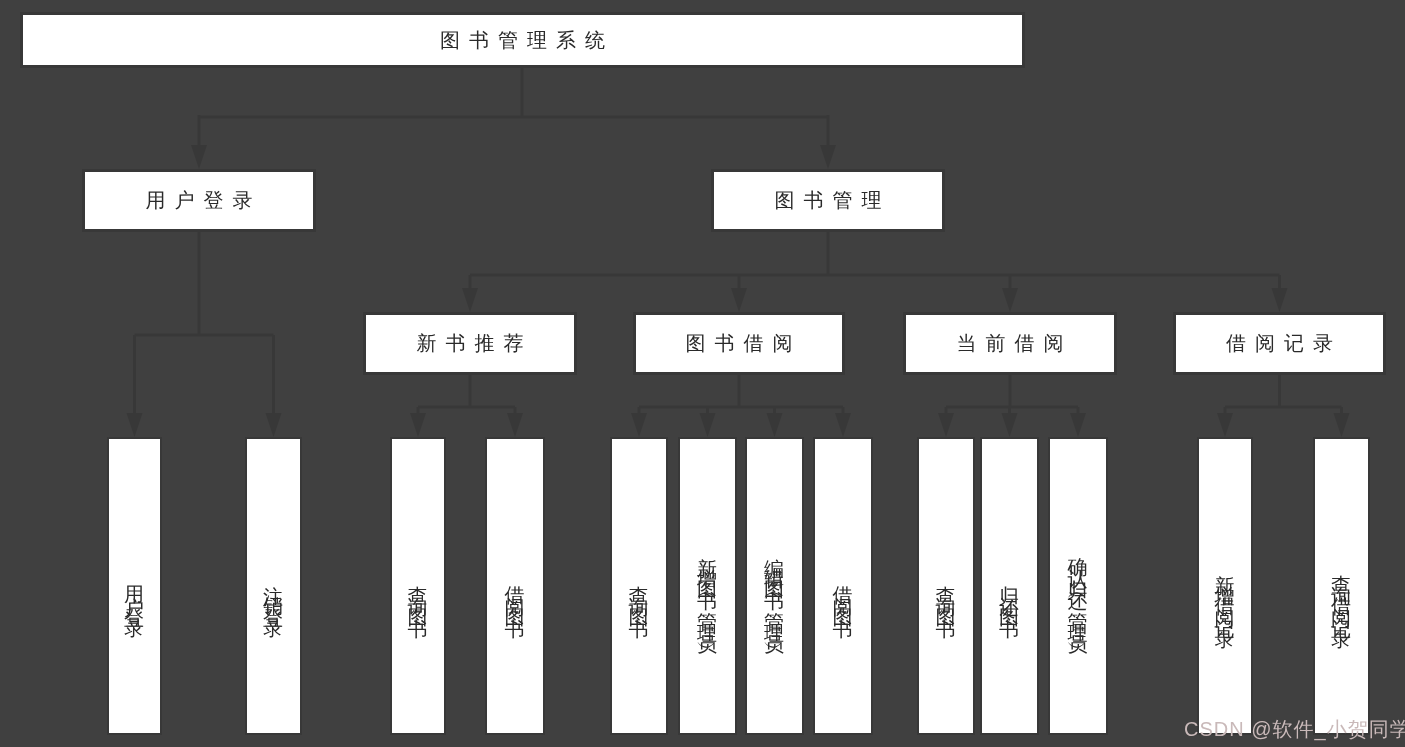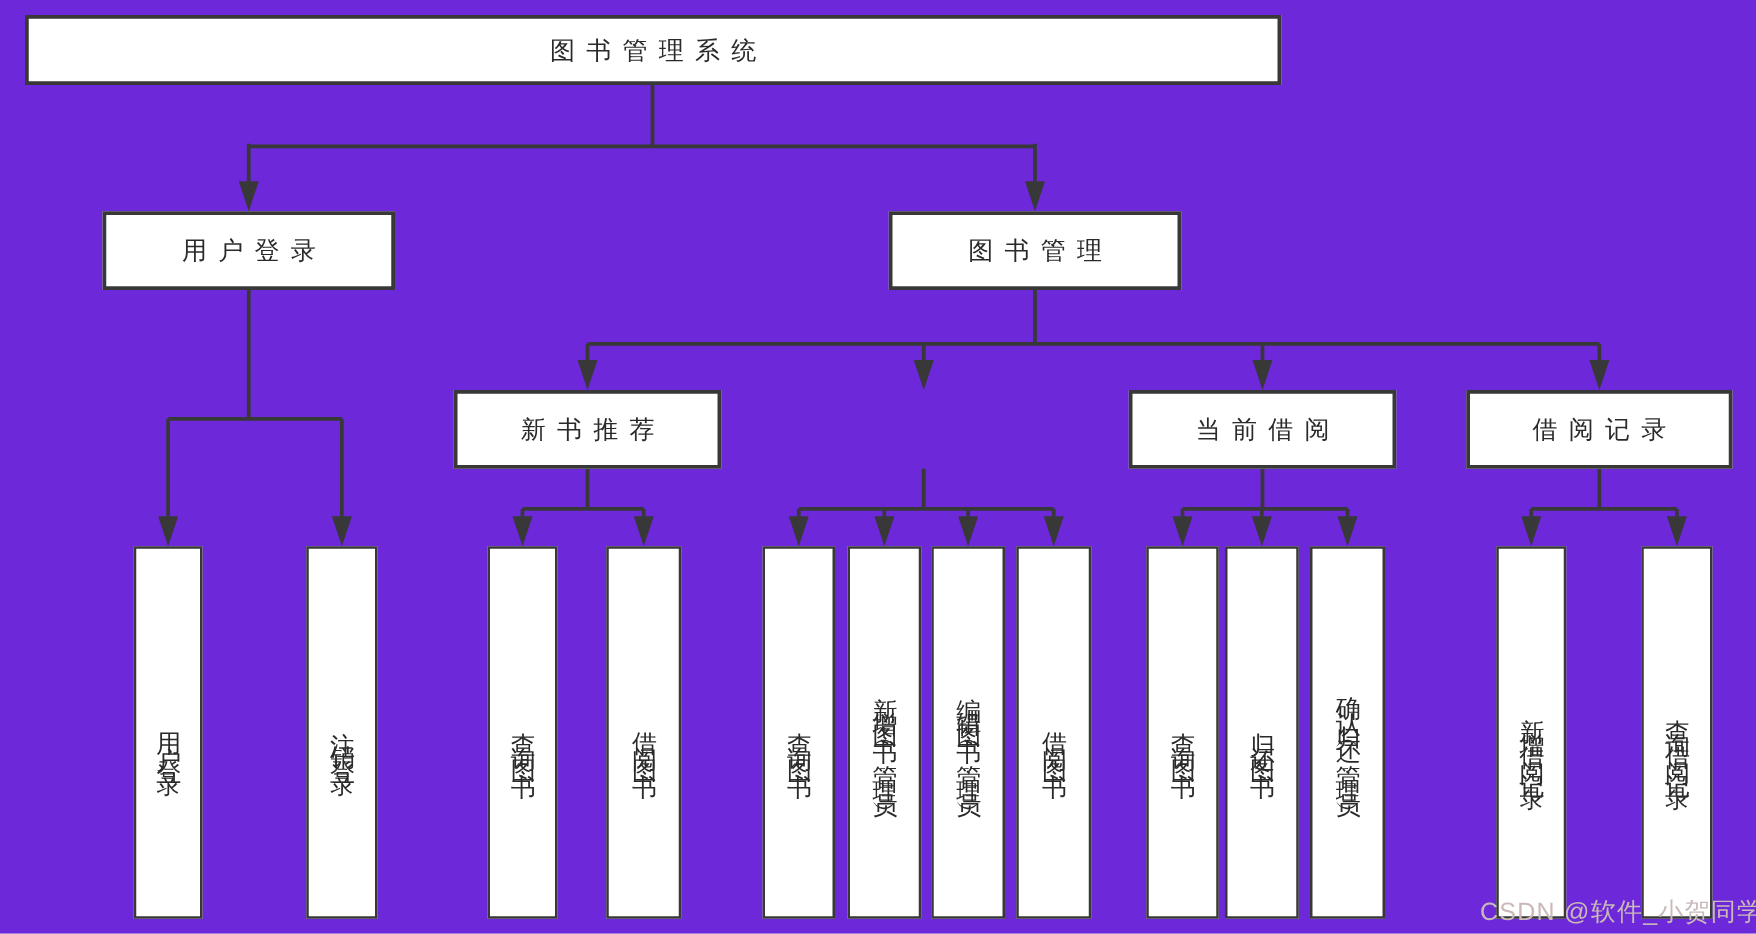--- a/index.html
+++ b/index.html
@@ -4,21 +4,21 @@
 <style>
   html, body {
     margin: 0;
     padding: 0;
     background: #ffffff;
   }
   #canvas {
     position: relative;
     width: 1405px;
     height: 747px;
-    background: #6d28d9;
+    background: #404040;
     overflow: hidden;
     font-family: "Liberation Sans", "DejaVu Sans", sans-serif;
     color: #2a2a2a;
   }
   #connectors {
     position: absolute;
     left: 0;
     top: 0;
     width: 1405px;
     height: 747px;
@@ -114,20 +114,23 @@
   <div class="box" style="left:82px; top:169px; width:234px; height:63px;">
     <span class="hlabel">用户登录</span>
   </div>
   <div class="box" style="left:363px; top:312px; width:214px; height:63px;">
     <span class="hlabel">新书推荐</span>
   </div>
 
   <div class="box" style="left:711px; top:169px; width:234px; height:63px;">
     <span class="hlabel">图书管理</span>
   </div>
+  <div class="box" style="left:633px; top:312px; width:212px; height:63px;">
+    <span class="hlabel">图书借阅</span>
+  </div>
   <div class="box" style="left:1173px; top:312px; width:213px; height:63px;">
     <span class="hlabel">借阅记录</span>
   </div>
   <div class="box" style="left:903px; top:312px; width:214px; height:63px;">
     <span class="hlabel">当前借阅</span>
   </div>
 
   <div class="leaf" style="left:107px; width:55px;">
     <span class="vlabel">用户登录</span>
   </div>

